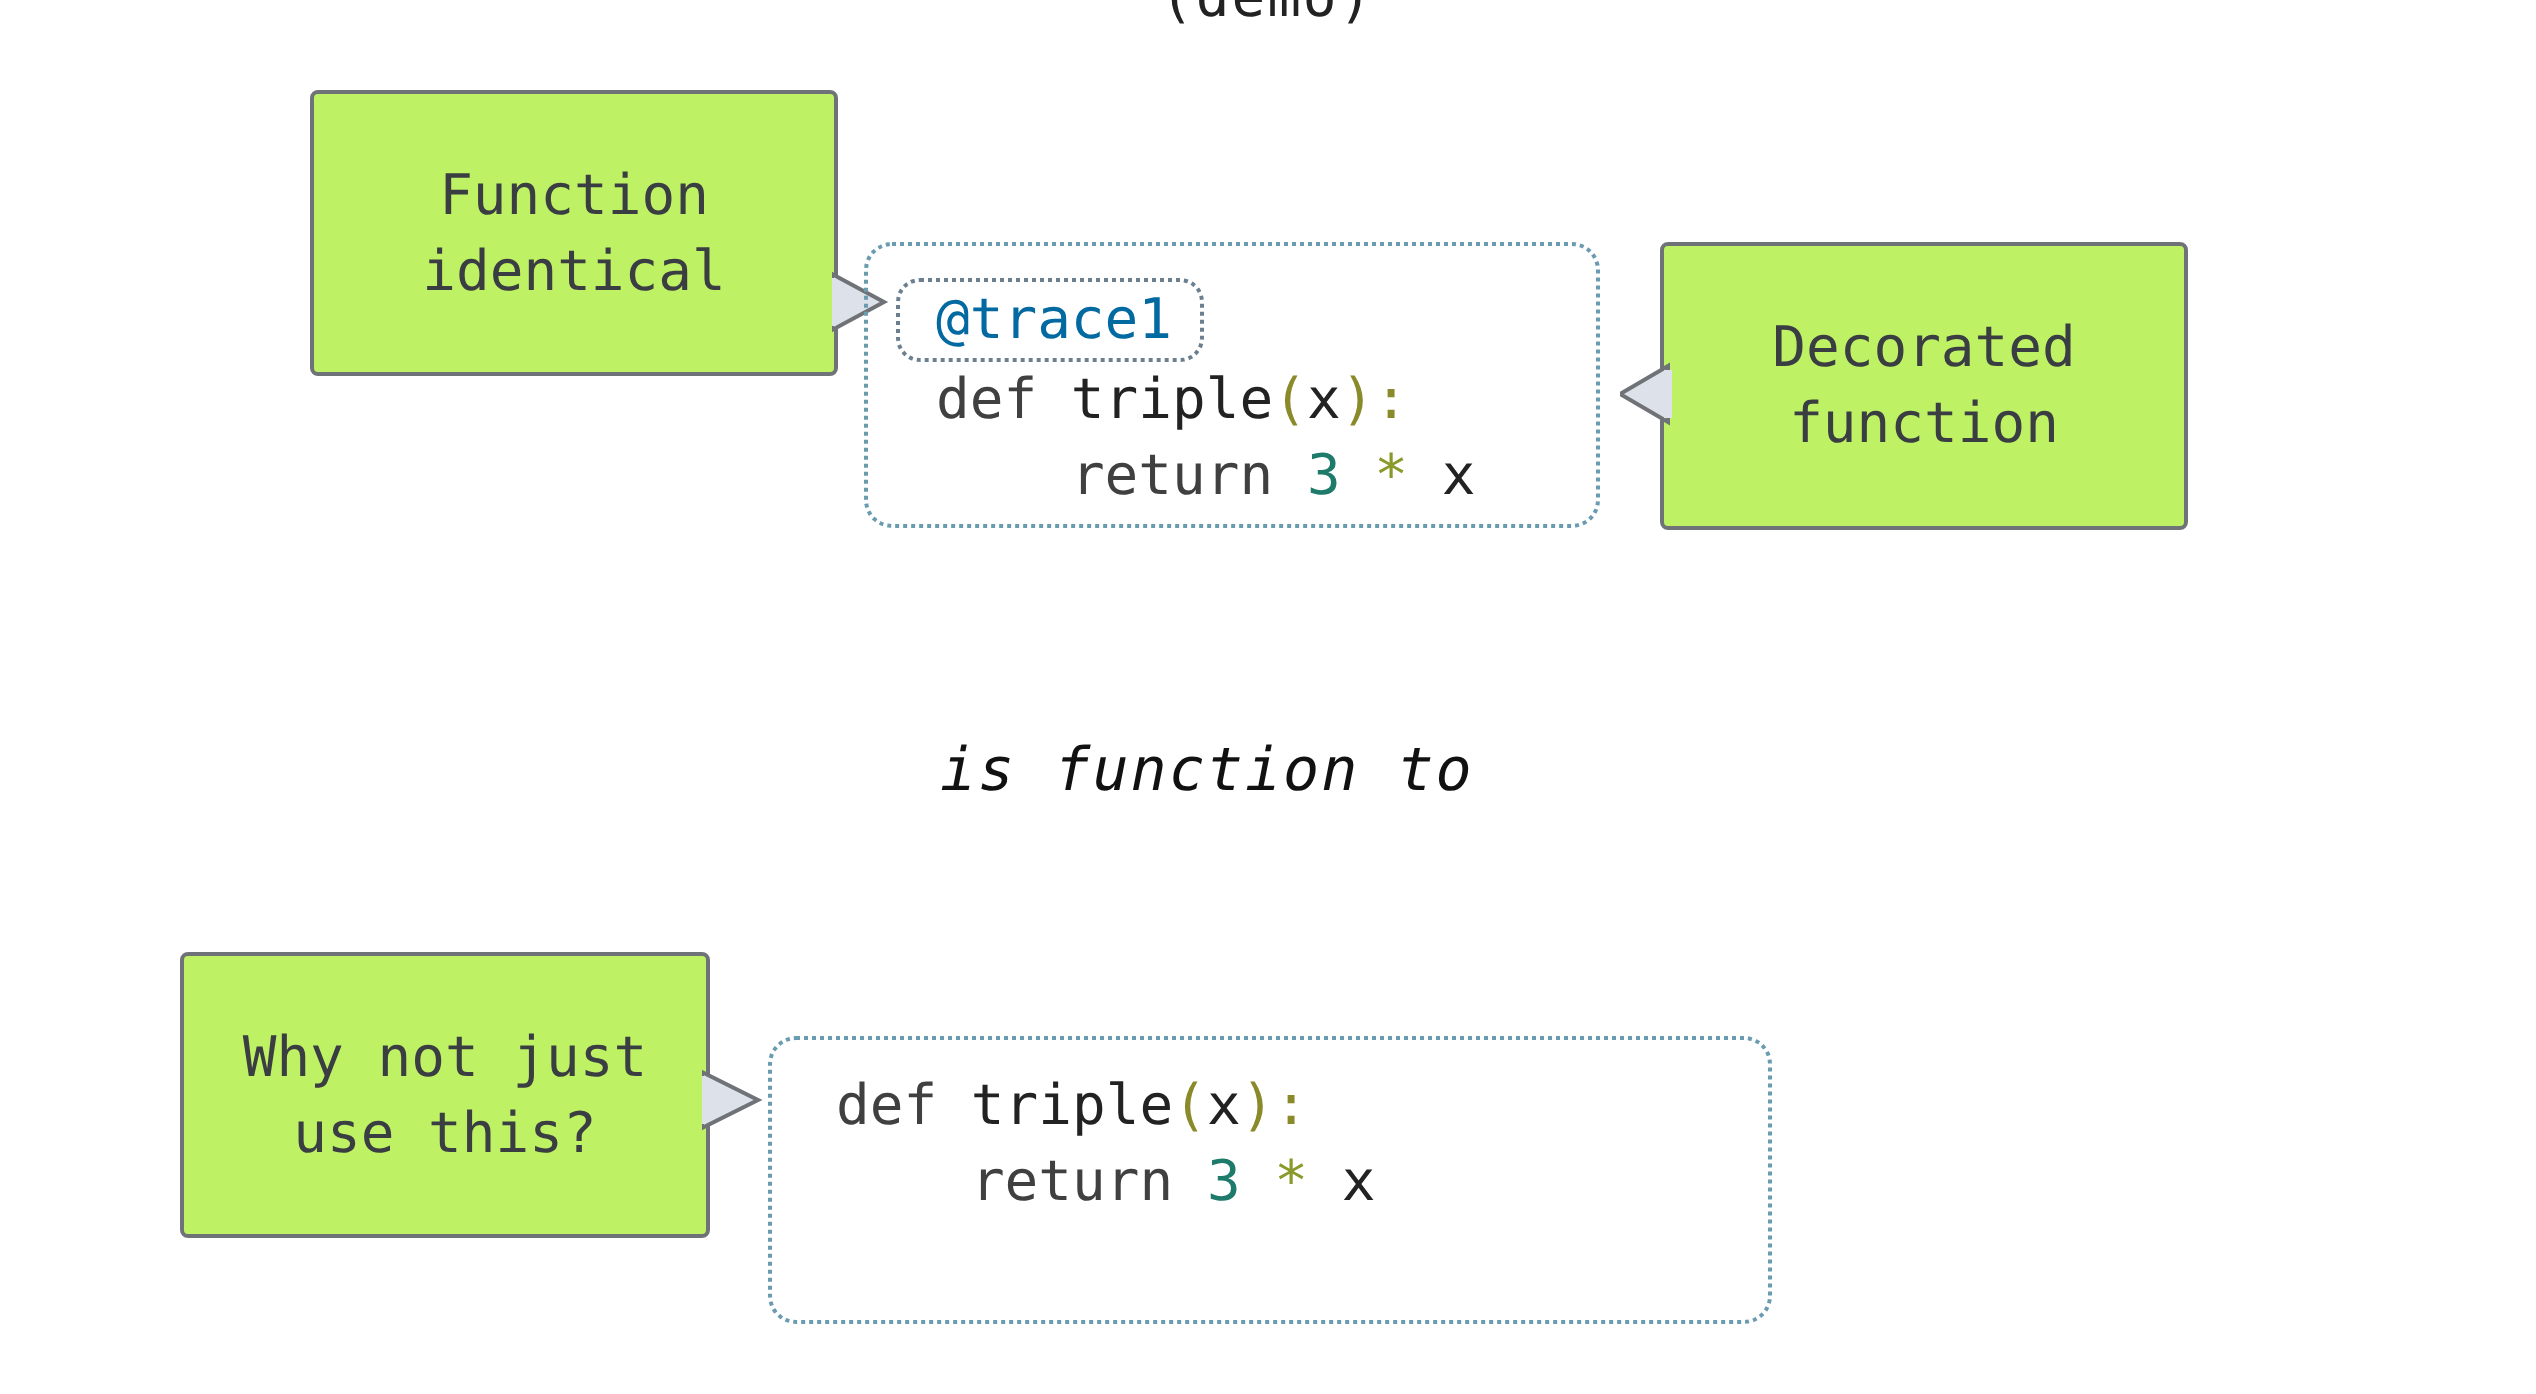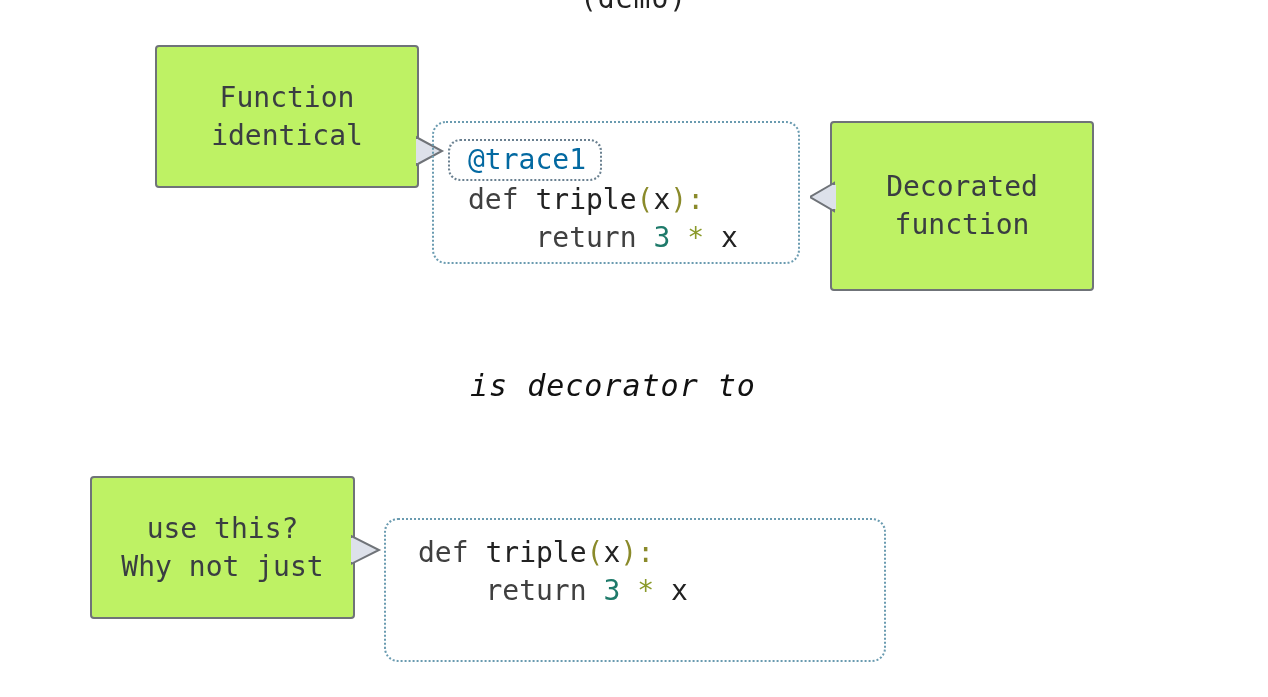--- a/index.html
+++ b/index.html
@@ -50,37 +50,37 @@
     <line x1="0" y1="6" x2="0" y2="30" stroke="#dde1ea" stroke-width="4"></line>
   </svg>
 </div>
 
 <div class="code-box" style="left:432px; top:121px; width:368px; height:143px; padding:16px 0 0 34px;">
   <span class="code-line"><span class="deco-box deco">@trace1</span></span>
   <span class="code-line"><span class="kw">def</span><span> triple</span><span class="paren">(</span><span>x</span><span class="paren">):</span></span>
   <span class="code-line"><span>    </span><span class="kw">return</span><span class="num"> 3</span><span class="op"> *</span><span> x</span></span>
 </div>
 
-<div class="bubble" style="left:830px; top:121px; width:264px; height:170px;">
+<div class="bubble" style="left:830px; top:121px; width:264px; height:144px;">
   <div>
     <div>Decorated</div>
     <div>function</div>
   </div>
   <svg style="position:absolute; left:-22px; top:56px;" width="30" height="40">
     <polygon points="24,4 0,18 24,32" fill="#dde1ea" stroke="#6f7378" stroke-width="2"></polygon>
     <line x1="24" y1="6" x2="24" y2="30" stroke="#dde1ea" stroke-width="4"></line>
   </svg>
 </div>
 
-<div class="center-text">is decorator to</div>
+<div class="center-text">is function to</div>
 
 <div class="bubble" style="left:90px; top:476px; width:265px; height:143px;">
   <div>
+    <div>Why not just</div>
     <div>use this?</div>
-    <div>Why not just</div>
   </div>
   <svg style="position:absolute; left:259px; top:54px;" width="34" height="40">
     <polygon points="0,4 28,18 0,32" fill="#dde1ea" stroke="#6f7378" stroke-width="2"></polygon>
     <line x1="0" y1="6" x2="0" y2="30" stroke="#dde1ea" stroke-width="4"></line>
   </svg>
 </div>
 
 <div class="code-box" style="left:384px; top:518px; width:502px; height:144px; padding:14px 0 0 32px;">
   <span class="code-line"><span class="kw">def</span><span> triple</span><span class="paren">(</span><span>x</span><span class="paren">):</span></span>
   <span class="code-line"><span>    </span><span class="kw">return</span><span class="num"> 3</span><span class="op"> *</span><span> x</span></span>

